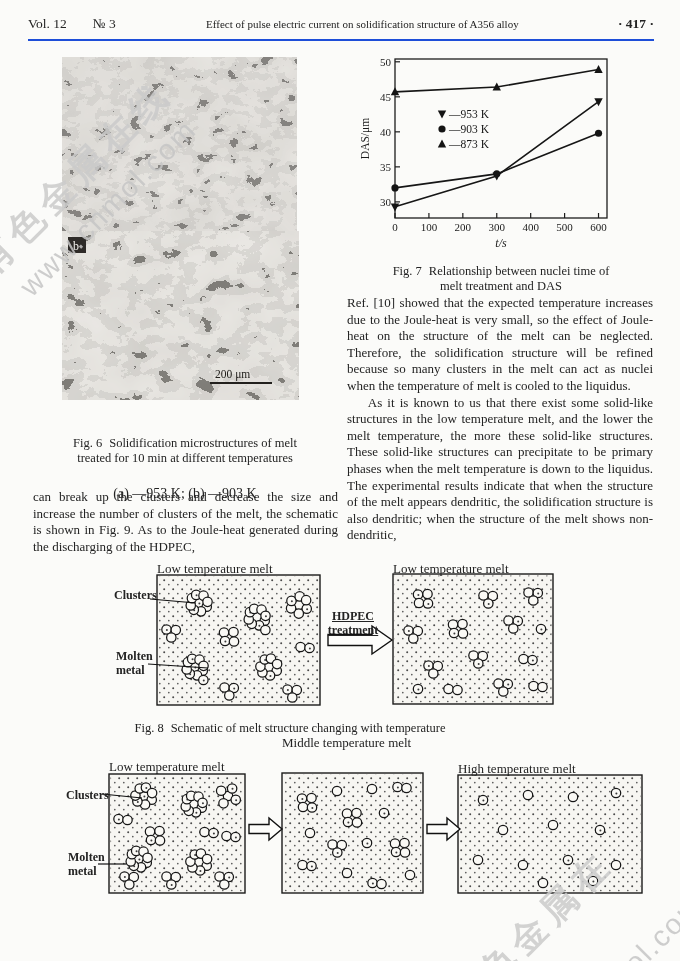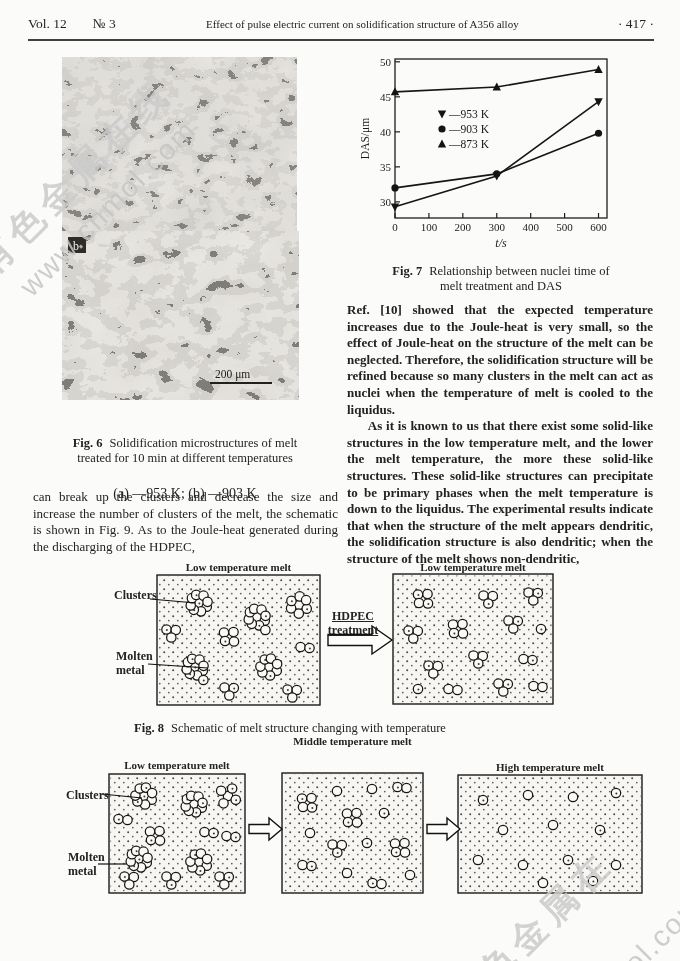--- a/index.html
+++ b/index.html
@@ -3,35 +3,35 @@
 <meta charset="utf-8">
 <style>
   html,body{margin:0;padding:0;}
   body{width:680px;height:961px;overflow:hidden;background:#e9e9e9;}
   #page{position:relative;width:680px;height:961px;background:#fbfbf9;
         font-family:"Liberation Serif","DejaVu Serif",serif;color:#232323;overflow:hidden;}
   .abs{position:absolute;}
   .pre{white-space:pre-line;}
   
   #header{left:28px;top:16px;width:626px;display:flex;align-items:baseline;
-          border-bottom:2px solid #404040;padding-bottom:7px;font-size:13.5px;}
+          border-bottom:2px solid #1d4ed8;padding-bottom:7px;font-size:13.5px;}
   #header .vol{margin-right:26px;}
   #header .issue{margin-right:10px;}
   #header .htitle{flex:1;text-align:center;font-size:11px;}
-  #header .pageno{margin-left:19px;}
+  #header .pageno{margin-left:19px;font-weight:bold;}
   
   .caption{text-align:center;font-size:12.5px;line-height:1.22;}
-  .cap-label{font-weight:bold;margin-right:7px;}
+  .cap-label{font-weight:normal;margin-right:7px;}
   .cap-sub{font-size:14px;margin-top:18px;}
   
   .para{font-size:13px;line-height:16.6px;text-align:justify;}
   .para p{margin:0;}
   .para p.indent{text-indent:1.6em;}
   
-  .boxtitle{text-align:center;font-size:11px;font-weight:700;}
+  .boxtitle{text-align:left;font-size:13px;font-weight:400;}
   .figlabel{font-size:12px;font-weight:600;line-height:1.15;}
   
   .micro{display:block;}
   
   .wm{position:absolute;transform:rotate(-45deg);transform-origin:0 0;z-index:6;
       pointer-events:none;opacity:.85;}
   .wm .cn{font-size:36px;letter-spacing:7px;color:#cbcbcb;font-weight:bold;}
   .wm .url{font-size:29px;letter-spacing:2px;color:#c6c6c6;margin-top:4px;margin-left:14px;
            font-family:"Liberation Sans","DejaVu Sans",sans-serif;}
 </style>
@@ -167,21 +167,21 @@
       <text x="91" y="83" font-size="11.5" fill="#161616">—903 K</text>
       <polygon points="79.8,97.4 88.2,97.4 84,89.4" fill="#141414"></polygon>
       <text x="91" y="98" font-size="11.5" fill="#161616">—873 K</text>
     </svg>
 
   <div class="caption abs" style="left:345px;top:264px;width:312px;">
     <span class="cap-label">Fig. 7</span><span class="pre">Relationship between nuclei time of
 melt treatment and DAS</span>
   </div>
 
-  <div class="para abs" style="left:347px;top:302px;width:306px;font-weight:bold;">
+  <div class="para abs" style="left:347px;top:295px;width:306px;">
     <p>Ref. [10] showed that the expected temperature increases due to the Joule-heat is very small, so the effect of Joule-heat on the structure of the melt can be neglected. Therefore, the solidification structure will be refined because so many clusters in the melt can act as nuclei when the temperature of melt is cooled to the liquidus.</p>
     <p class="indent">As it is known to us that there exist some solid-like structures in the low temperature melt, and the lower the melt temperature, the more these solid-like structures. These solid-like structures can precipitate to be primary phases when the melt temperature is down to the liquidus. The experimental results indicate that when the structure of the melt appears dendritic, the solidification structure is also dendritic; when the structure of the melt shows non-dendritic,</p>
   </div>
 
   <svg id="fig8" class="abs" style="left:0;top:560px;" width="680" height="152">
       <rect x="157" y="15" width="163" height="130" fill="#f7f6f2" stroke="#1b1b1b" stroke-width="1.4"></rect>
       <rect x="158.5" y="16.5" width="160" height="127" fill="url(#dotpat)"></rect>
       <circle cx="199" cy="43" r="4.7" fill="#faf9f5" stroke="#161616" stroke-width="1.25"></circle>
       <circle cx="199.4" cy="43.4" r="1" fill="#3a3a3a"></circle>
       <circle cx="206.74384508023303" cy="46.74070359335658" r="4.7" fill="#faf9f5" stroke="#161616" stroke-width="1.25"></circle>

